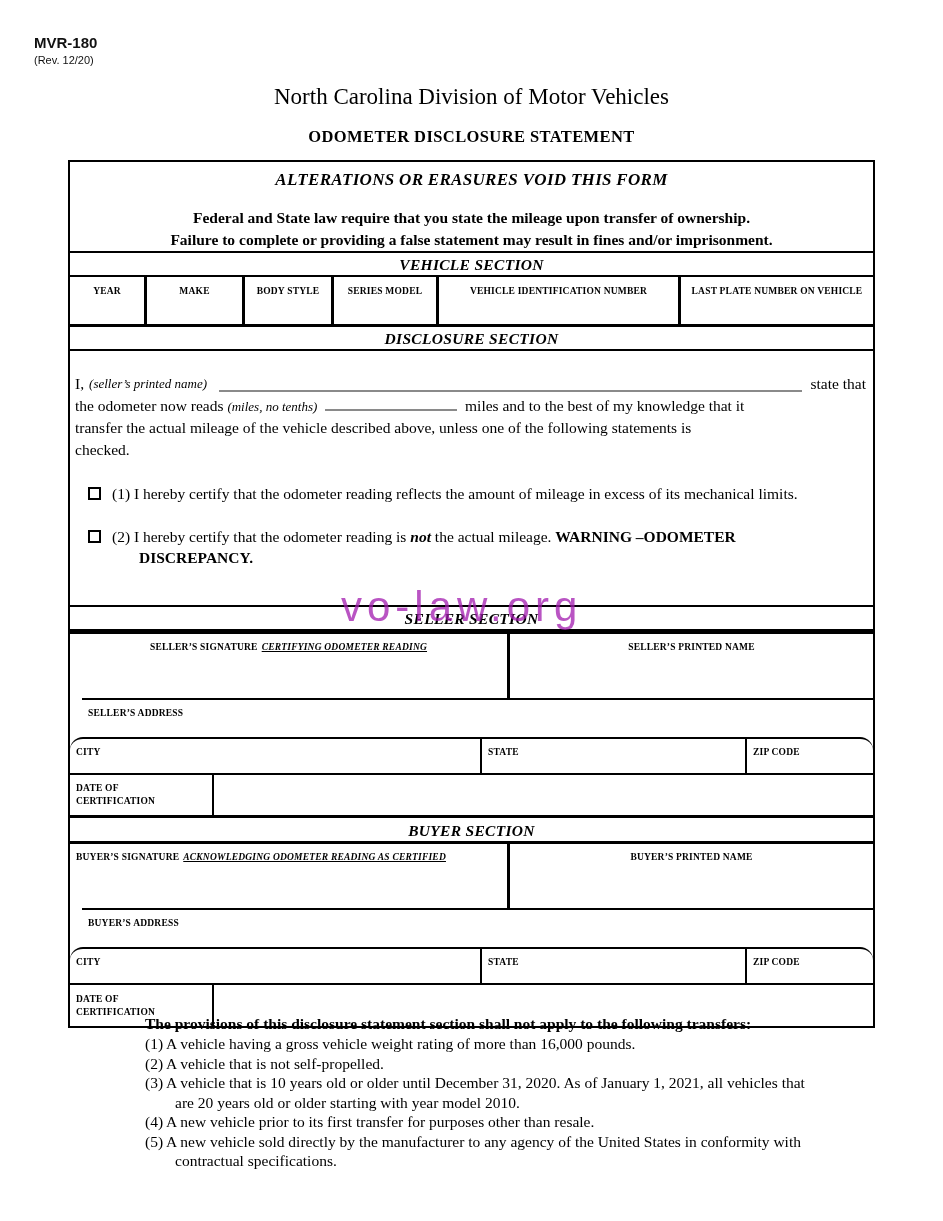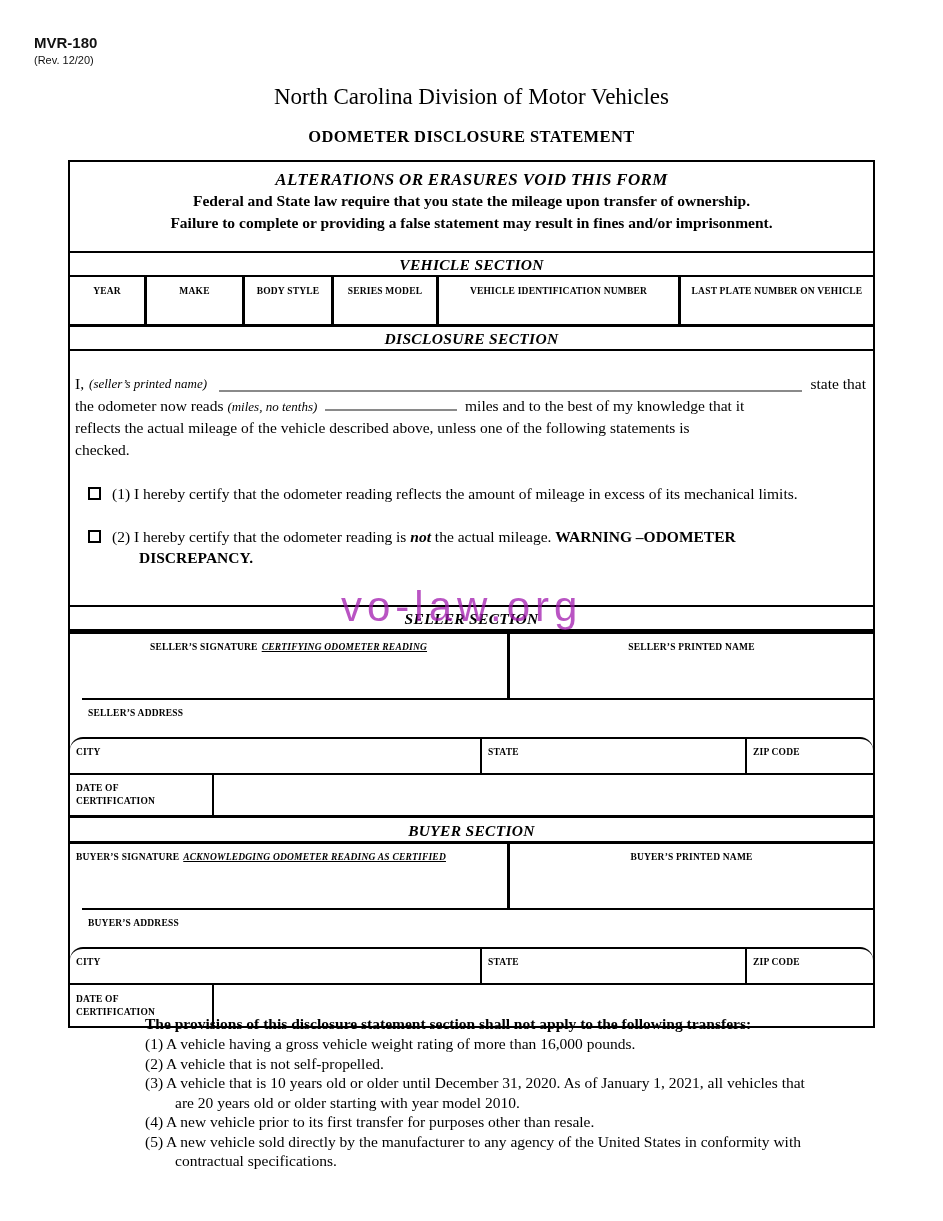--- a/index.html
+++ b/index.html
@@ -33,21 +33,21 @@
   }
 
   .main-box {
     position:absolute; left:68px; top:160px; width:807px;
     border:2px solid #000;
   }
 
   
   .notice { height:91px; border-bottom:2px solid #000; text-align:center; padding-top:8px; }
   .notice-alt { font-size:17px; font-weight:700; font-style:italic; letter-spacing:0.3px; }
-  .notice-law { font-size:15.5px; font-weight:700; line-height:22px; }
+  .notice-law { margin-top:17px; font-size:15.5px; font-weight:700; line-height:22px; }
 
   
   .band {
     height:24px; line-height:23px; text-align:center;
     font-size:15.5px; font-weight:700; font-style:italic;
     border-bottom:2px solid #000; letter-spacing:0.3px;
   }
   .band.heavy { border-bottom:3px solid #000; height:26px; line-height:25px; }
 
   
@@ -172,21 +172,21 @@
           <span class="hint l1-hint">(seller’s printed name)</span>
           <span class="l1-blank"></span>
           <span class="l1-suffix">state that</span>
         </div>
         <div>
           <span>the odometer now reads</span>
           <span class="hint">(miles, no tenths)</span>
           <span class="blank-inline"></span>
           <span>miles and to the best of my knowledge that it</span>
         </div>
-        <div>reflects the actual mileage of the vehicle described above, unless one of the following statements is</div>
+        <div>transfer the actual mileage of the vehicle described above, unless one of the following statements is</div>
         <div>checked.</div>
       </div>
 
       <div class="stmt">
         <span class="cbx"></span>
         <div class="stmt-text">(1) I hereby certify that the odometer reading reflects the amount of mileage in excess of its mechanical limits.</div>
       </div>
 
       <div class="stmt stmt2">
         <span class="cbx"></span>

